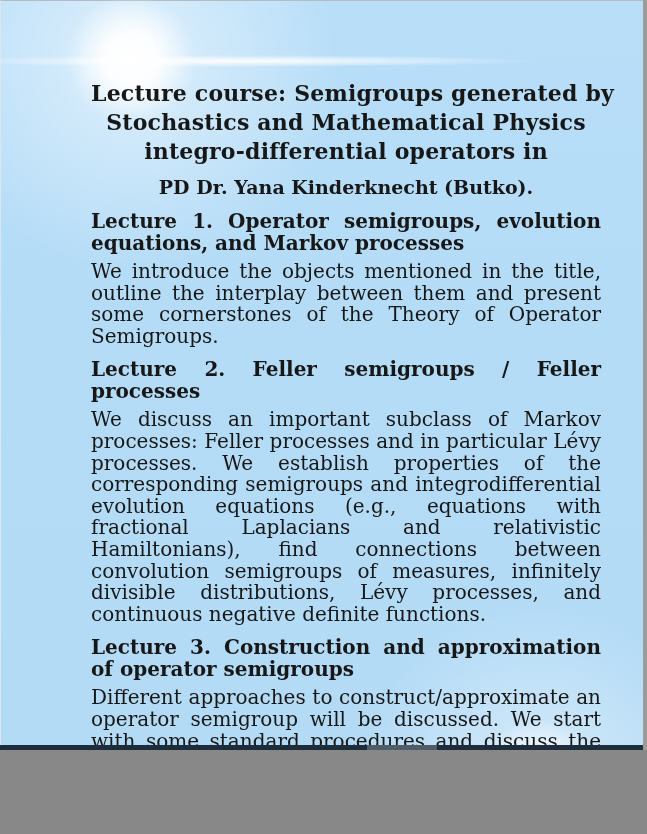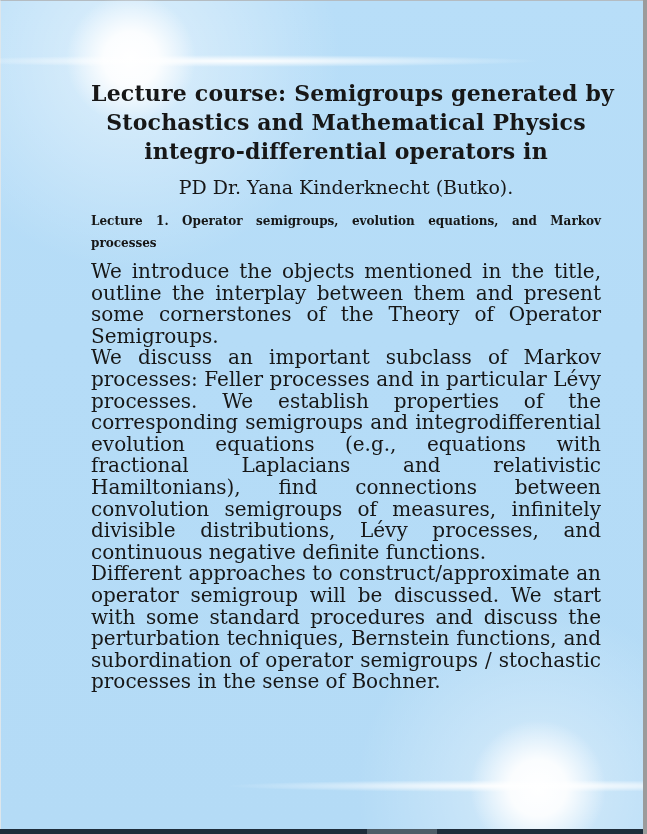--- a/index.html
+++ b/index.html
@@ -3,21 +3,21 @@
 <meta charset="utf-8">
 <style>
   html, body { margin: 0; padding: 0; }
   body {
     width: 647px; height: 834px;
     font-family: "DejaVu Serif", serif;
     background: #888;
   }
   .screen {
     position: relative;
-    width: 647px; height: 834px;
+    width: 647px; height: 750px;
     overflow: hidden;
     background: var(--background, #b5dcf7);
   }
   
   .page {
     position: absolute; inset: 0;
     background:
       radial-gradient(circle 300px at 130px 58px, rgba(255,255,255,0.55), rgba(255,255,255,0) 70%),
       radial-gradient(circle 260px at 537px 787px, rgba(255,255,255,0.45), rgba(255,255,255,0) 70%),
       linear-gradient(180deg, #b8def8 0%, var(--background, #b5dcf7) 40%, #b4dbf6 100%);
@@ -47,27 +47,27 @@
   .title {
     margin: 78px 0 0 0;
     font-size: 22px; font-weight: bold;
     line-height: 29px;
     text-align: center;
     letter-spacing: 0.2px;
   }
   .title span { display: block; white-space: nowrap; }
   .author {
     margin-top: 9px;
-    font-size: 19px; font-weight: normal;
+    font-size: 19px; font-weight: bold;
     line-height: 24px;
     text-align: center;
   }
   .section h2 {
     margin: 11px 0 7px 0;
-    font-size: 12px; font-weight: bold;
+    font-size: 20px; font-weight: bold;
     line-height: 22px;
     text-align: justify;
   }
   .section p {
     margin: 0;
     font-size: 20px;
     line-height: 21.6px;
     text-align: justify;
   }
   .edge-right {
@@ -105,24 +105,26 @@
         <span>integro-differential operators in</span>
       </h1>
       <div class="author">PD Dr. Yana Kinderknecht (Butko).</div>
 
       <div class="section">
         <h2>Lecture 1. Operator semigroups, evolution equations, and Markov processes</h2>
         <p>We introduce the objects mentioned in the title, outline the interplay between them and present some cornerstones of the Theory of Operator Semigroups.</p>
       </div>
 
       <div class="section">
+        <h2>Lecture 2. Feller semigroups / Feller processes</h2>
         <p>We discuss an important subclass of Markov processes: Feller processes and in particular Lévy processes. We establish properties of the corresponding semigroups and integrodifferential evolution equations (e.g., equations with fractional Laplacians and relativistic Hamiltonians), find connections between convolution semigroups of measures, infinitely divisible distributions, Lévy processes, and continuous negative definite functions.</p>
       </div>
 
       <div class="section">
+        <h2>Lecture 3. Construction and approximation of operator semigroups</h2>
         <p>Different approaches to construct/approximate an operator semigroup will be discussed. We start with some standard procedures and discuss the perturbation techniques, Bernstein functions, and subordination of operator semigroups / stochastic processes in the sense of Bochner.</p>
       </div>
     </div>
   </div>
 
   <div class="edge-right"></div>
   <div class="bottom-bar">
     <div class="thumb"></div>
   </div>
 </div>

